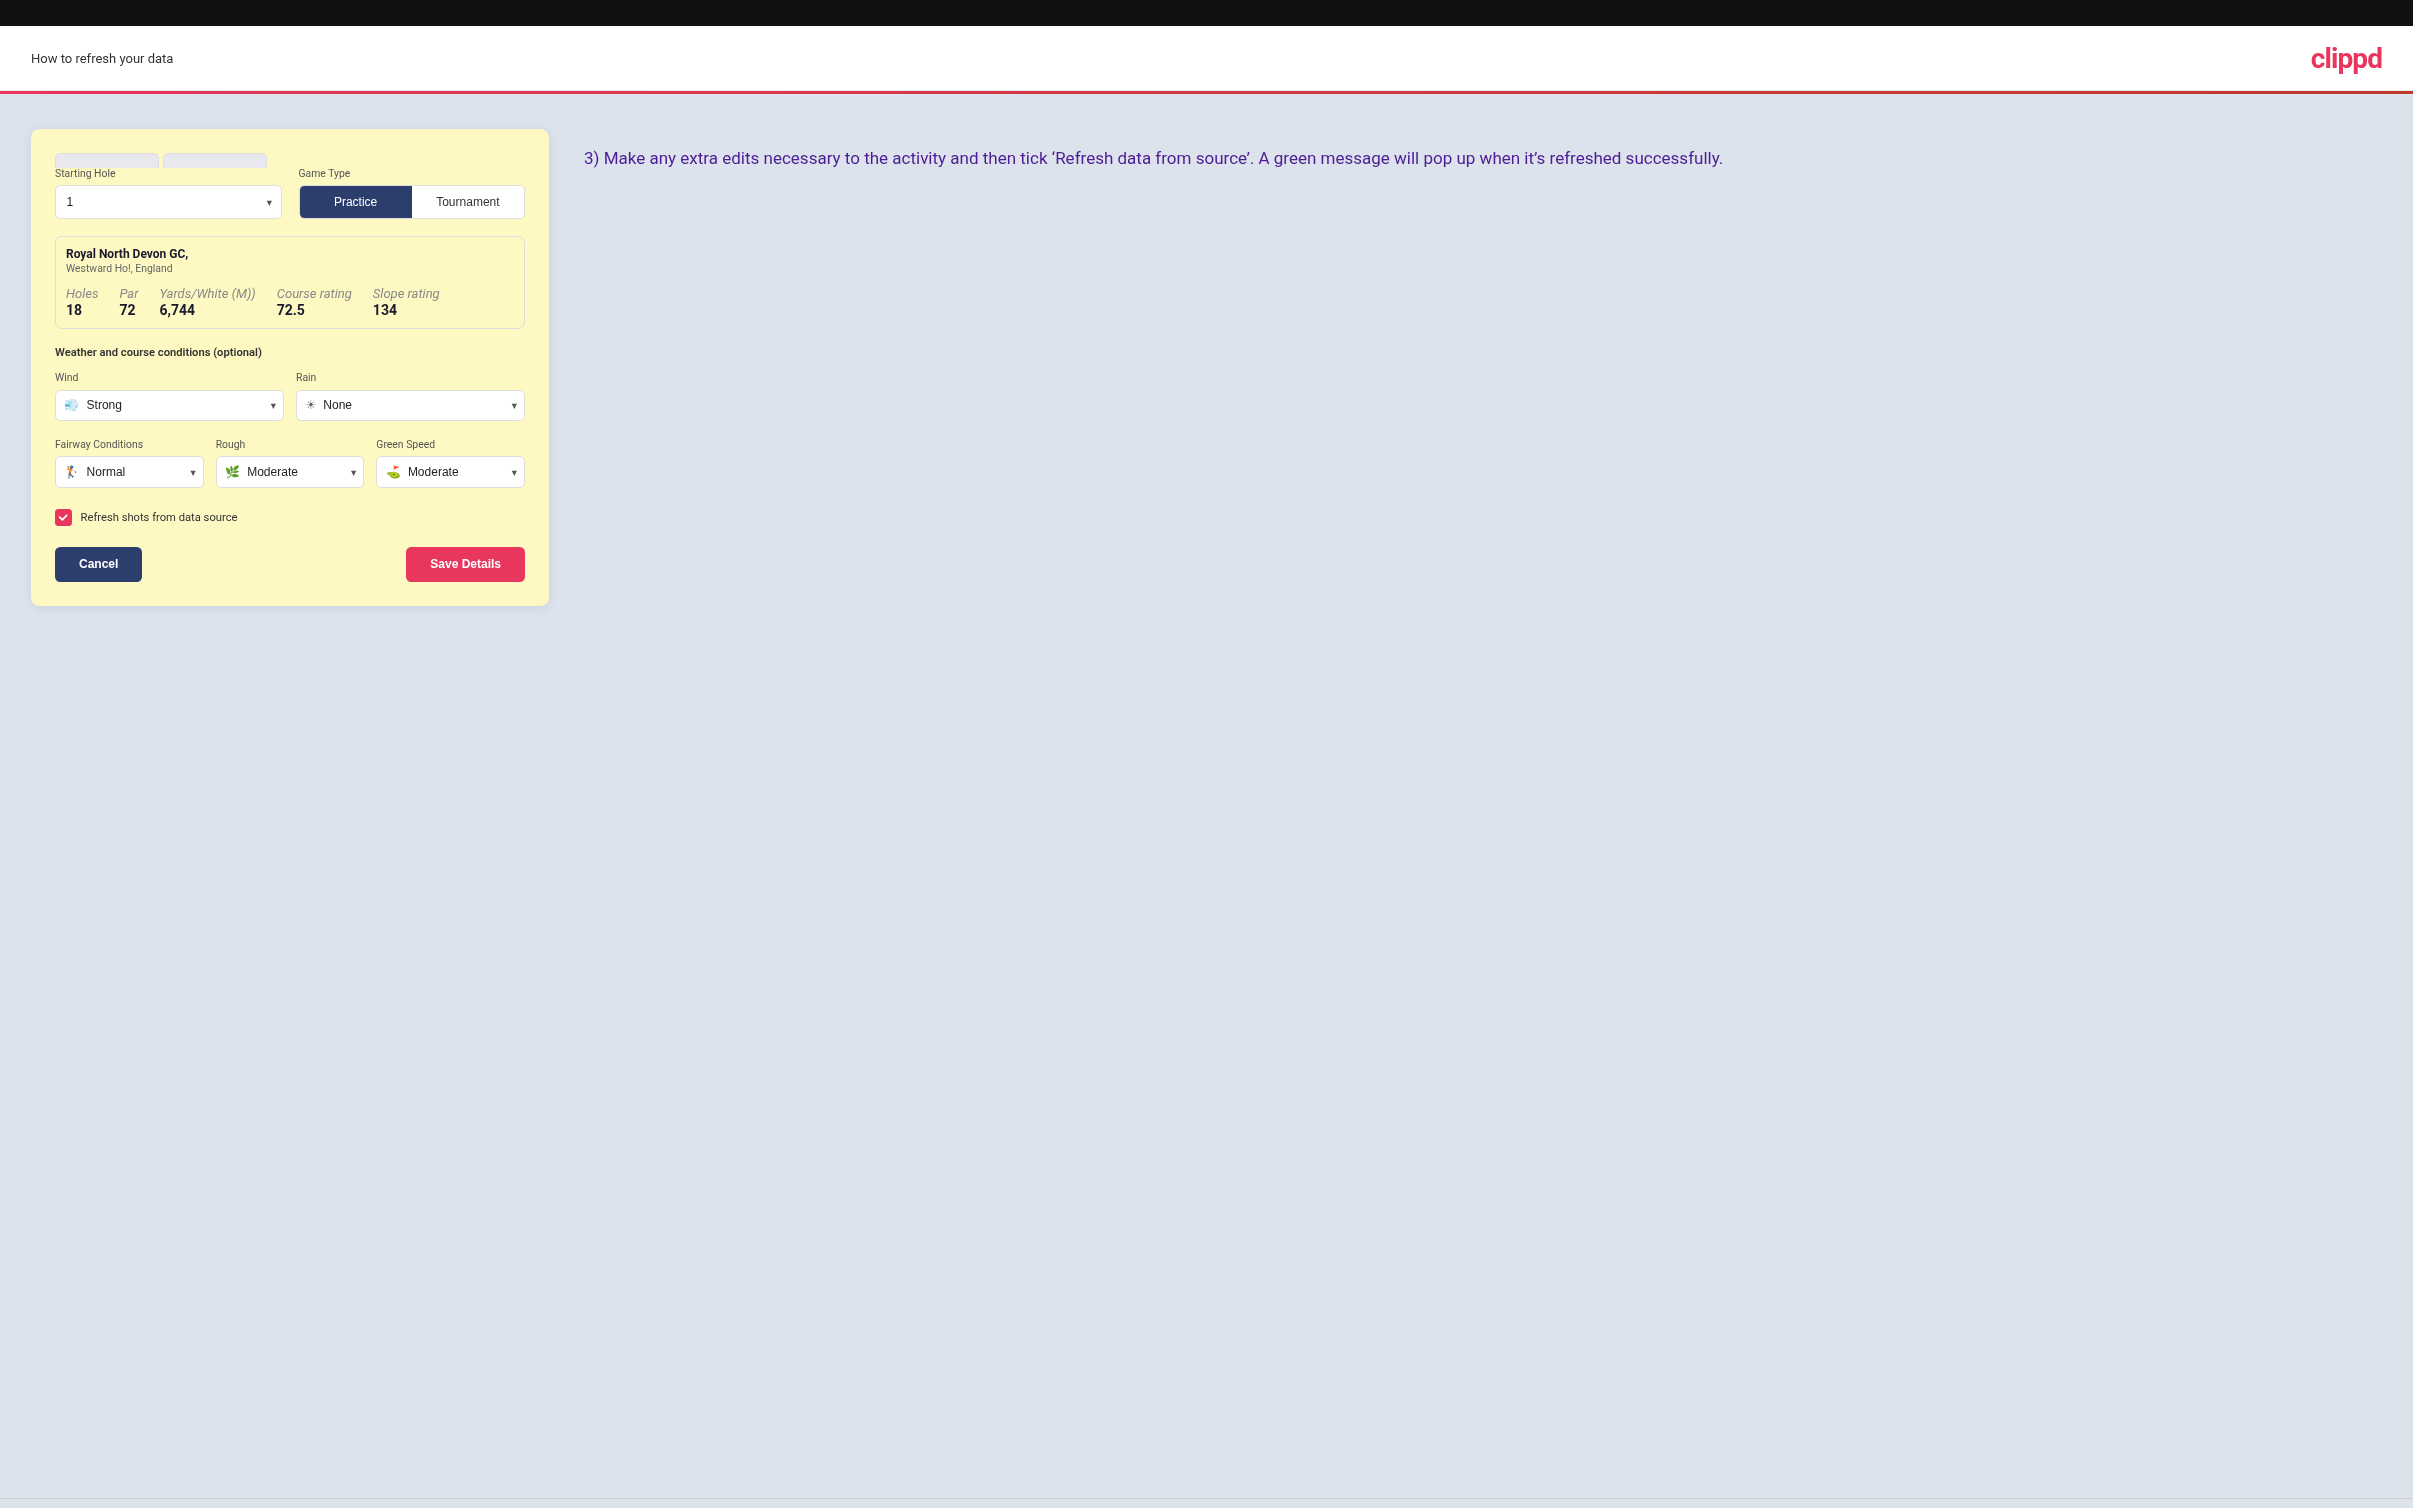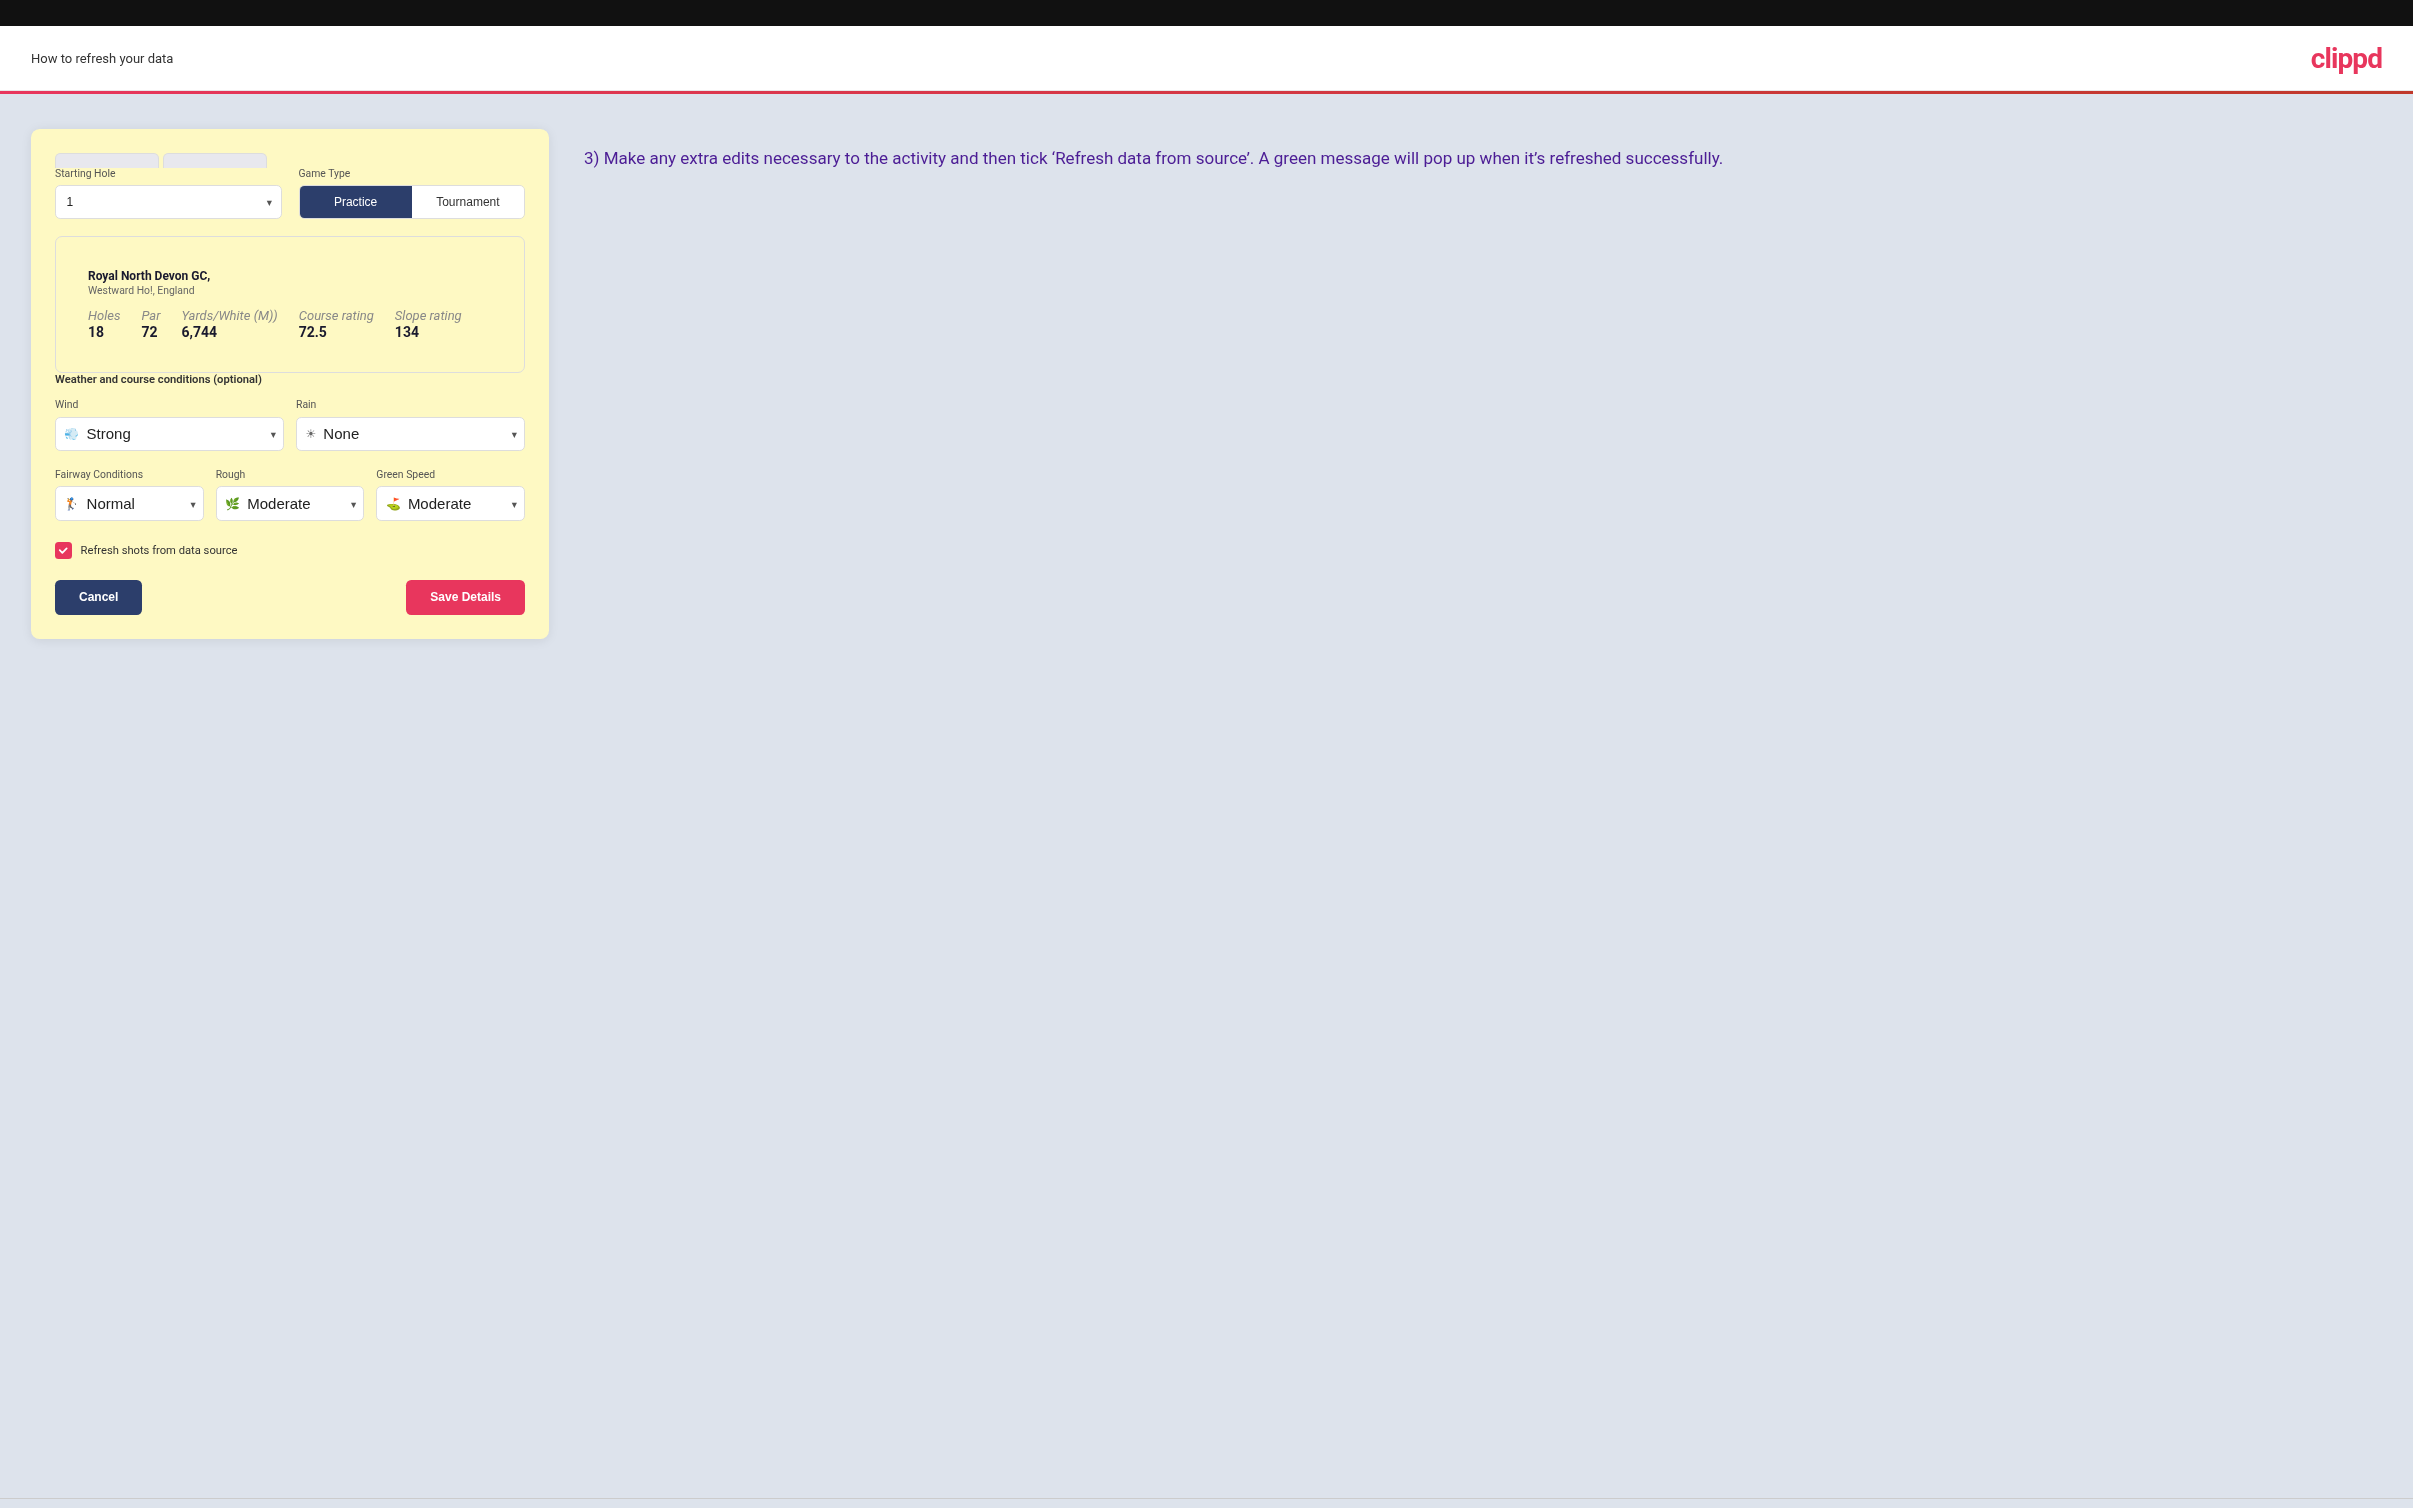--- a/index.html
+++ b/index.html
@@ -116,21 +116,22 @@
       background: #2c3e6b;
       color: #fff;
     }
     .game-type-btn.inactive {
       background: #fff;
       color: #333;
     }
     .course-info-box {
       border: 0.9px solid #ddd;
       border-radius: 7px;
-      padding: 32px;
+      padding: 10px;
+      margin-bottom: 17px;
     }
     .course-name {
       font-size: 12px;
       font-weight: 700;
       color: #1a1a2e;
       margin-bottom: 1.7px;
     }
     .course-location {
       font-size: 10.4px;
       color: #666;
@@ -184,21 +185,21 @@
     .select-with-icon .icon-prefix {
       padding: 0 7px 0 8.6px;
       color: #666;
       font-size: 12px;
     }
     .select-with-icon select {
       flex: 1;
       padding: 7.8px 26px 7.8px 0;
       border: none;
       background: transparent;
-      font-size: 15px;
+      font-size: 12px;
       color: #222;
       appearance: none;
       cursor: pointer;
       outline: none;
     }
     .select-with-icon .select-arrow {
       right: 7px;
     }
     .checkbox-row {
       display: flex;

